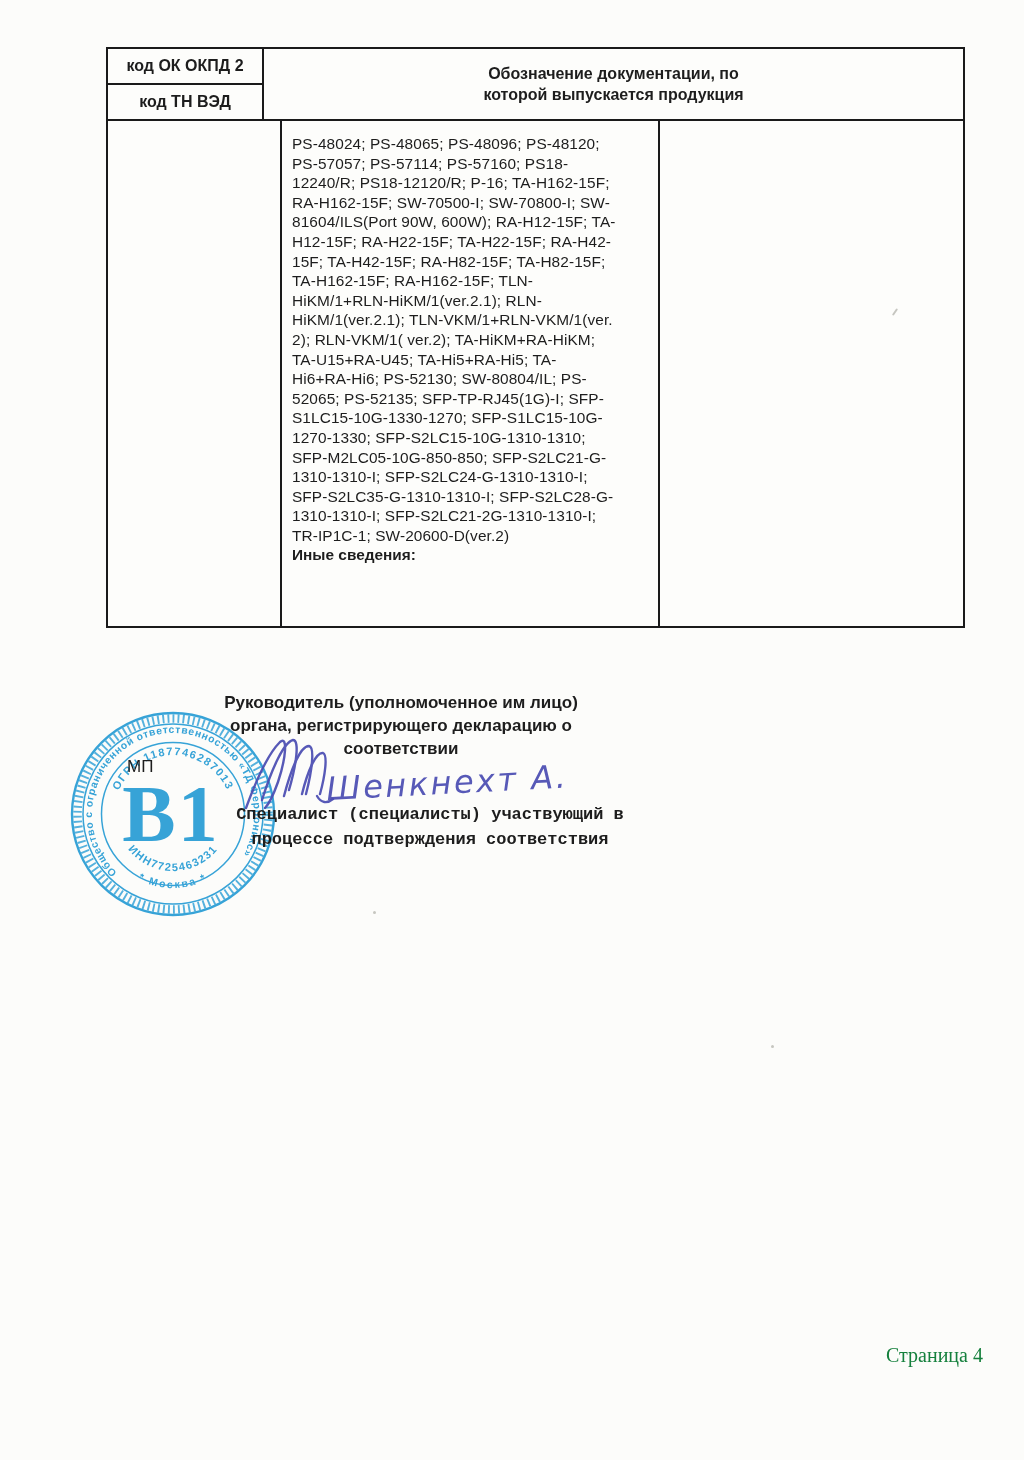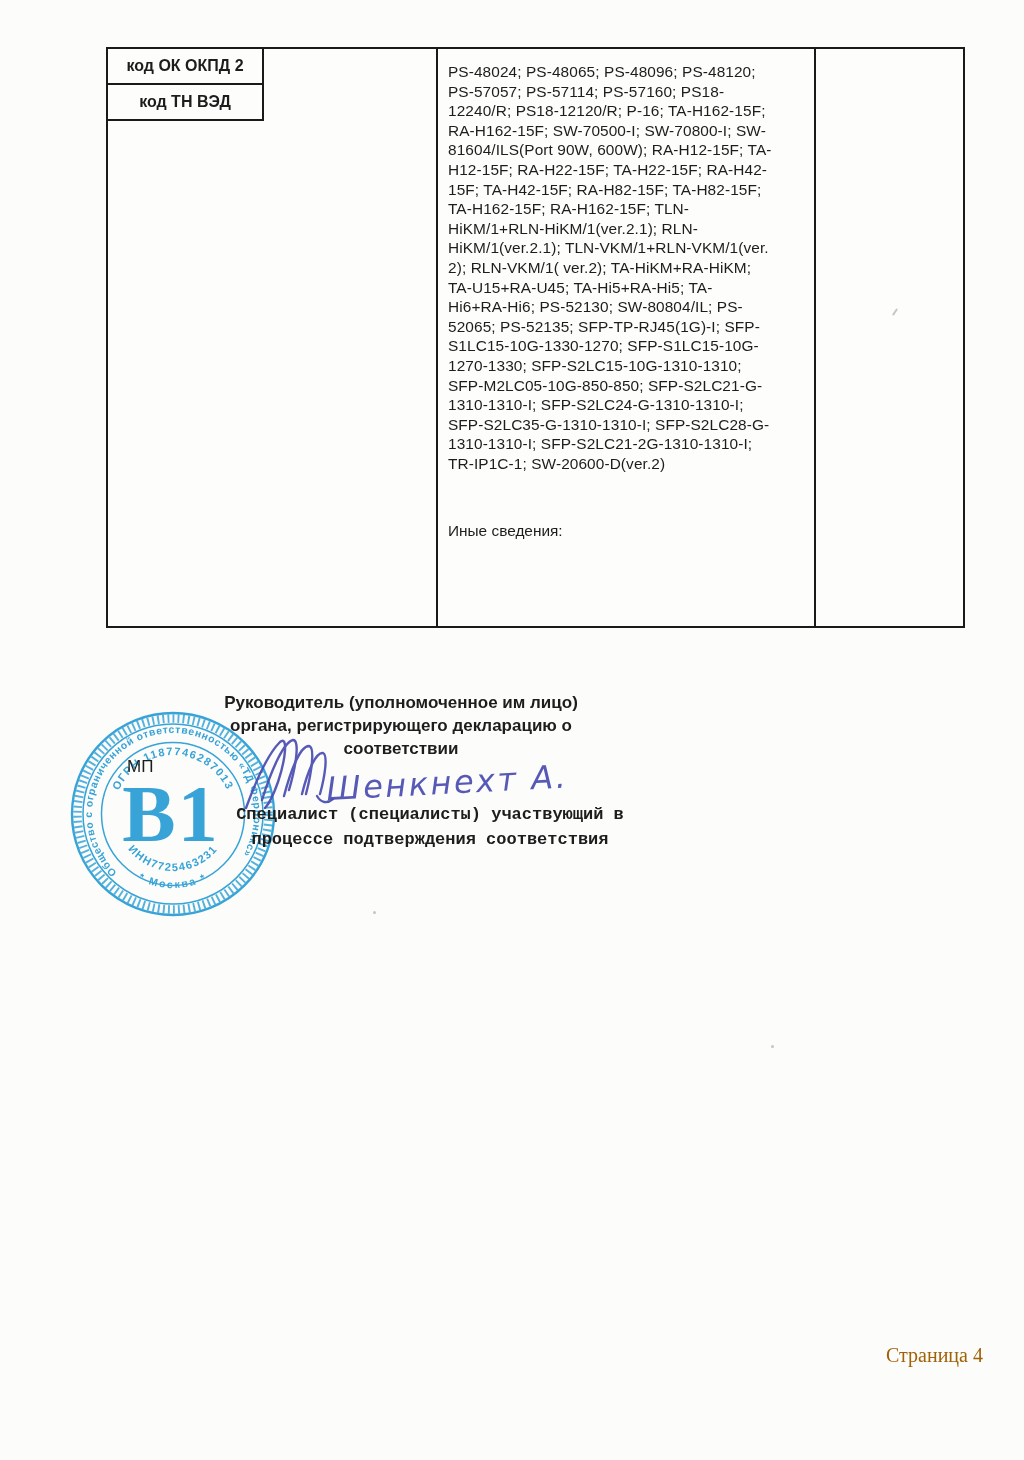--- a/index.html
+++ b/index.html
@@ -9,21 +9,21 @@
     margin:0 auto;
     background:#fcfcfa;
     font-family:"Liberation Sans",sans-serif;
     color:#1d1d1d;
     overflow:hidden;
   }
   
   .doc-table{
     position:absolute;left:106px;top:47px;width:859px;height:581px;
     border:2px solid #1a1a1a;box-sizing:border-box;
-    display:flex;flex-direction:row;background:#fdfdfb;
+    display:flex;flex-direction:column;background:#fdfdfb;
   }
   .hdr-row{display:flex;height:70px;border-bottom:2px solid #1a1a1a;flex:none;}
   .body-row{display:flex;flex:1;min-height:0;padding-left:18px;}
   .col1{width:156px;flex:none;border-right:2px solid #1a1a1a;box-sizing:border-box;}
   .col2{width:378px;flex:none;border-right:2px solid #1a1a1a;box-sizing:border-box;}
   .col3{flex:1;}
   .hdr-cell{
     display:flex;align-items:center;justify-content:center;
     text-align:center;font-weight:bold;font-size:16px;line-height:21px;
     white-space:pre-line;padding:0 6px;box-sizing:border-box;
@@ -32,60 +32,62 @@
   .hdr-half{flex:1;display:flex;align-items:center;justify-content:center;
     font-weight:bold;font-size:16px;}
   .hdr-half.first{border-bottom:2px solid #1a1a1a;}
   .product-text{
     padding:13px 6px 0 10px;
     font-size:15.4px;line-height:19.6px;letter-spacing:.1px;
     white-space:pre-line;
   }
   .other-info{
     padding:0 6px 0 10px;
-    font-size:15.4px;line-height:19.6px;font-weight:normal;margin-top:48px;
+    font-size:15.4px;line-height:19.6px;font-weight:bold;
   }
   
   .sig-head{
     position:absolute;left:158px;top:691px;width:486px;
     text-align:center;font-weight:bold;font-size:17px;line-height:23px;
     white-space:pre-line;z-index:4;
   }
   .mp-label{
     position:absolute;left:127px;top:757px;
     font-weight:normal;font-size:17px;z-index:5;
   }
   .spec-head{
     position:absolute;left:185px;top:803px;width:490px;
     text-align:center;font-weight:bold;font-size:17px;line-height:24.5px;
     white-space:pre-line;z-index:4;font-family:Liberation Mono, monospace;
   }
   .stamp-svg{position:absolute;left:69px;top:710px;z-index:2;opacity:.95;}
   .sign-svg{position:absolute;left:232px;top:716px;z-index:6;}
   .page-num{
     position:absolute;left:886px;top:1344px;
-    font-family:"Liberation Serif",serif;font-size:20px;color:#a16207;z-index:3;
+    font-family:"Liberation Serif",serif;font-size:20px;color:#15803d;z-index:3;
   }
   
   .artifact{position:absolute;background:#c6c6c0;border-radius:2px;z-index:1;}
   .a1{left:891px;top:311px;width:8px;height:2px;transform:rotate(-55deg);}
   .a2{left:771px;top:1045px;width:3px;height:3px;}
   .a3{left:373px;top:911px;width:3px;height:3px;}
 </style>
 </head>
 <body>
 
 <div class="page">
 
   <div class="doc-table">
     <div class="hdr-row">
       <div class="col1 hdr-stack">
         <div class="hdr-half first">код ОК ОКПД 2</div>
         <div class="hdr-half">код ТН ВЭД</div>
       </div>
+      <div class="col3 hdr-cell">Обозначение документации, по
+которой выпускается продукция</div>
     </div>
     <div class="body-row">
       <div class="col1"></div>
       <div class="col2">
         <div class="product-text">PS-48024; PS-48065; PS-48096; PS-48120;
 PS-57057; PS-57114; PS-57160; PS18-
 12240/R; PS18-12120/R; P-16; TA-H162-15F;
 RA-H162-15F; SW-70500-I; SW-70800-I; SW-
 81604/ILS(Port 90W, 600W); RA-H12-15F; TA-
 H12-15F; RA-H22-15F; TA-H22-15F; RA-H42-

